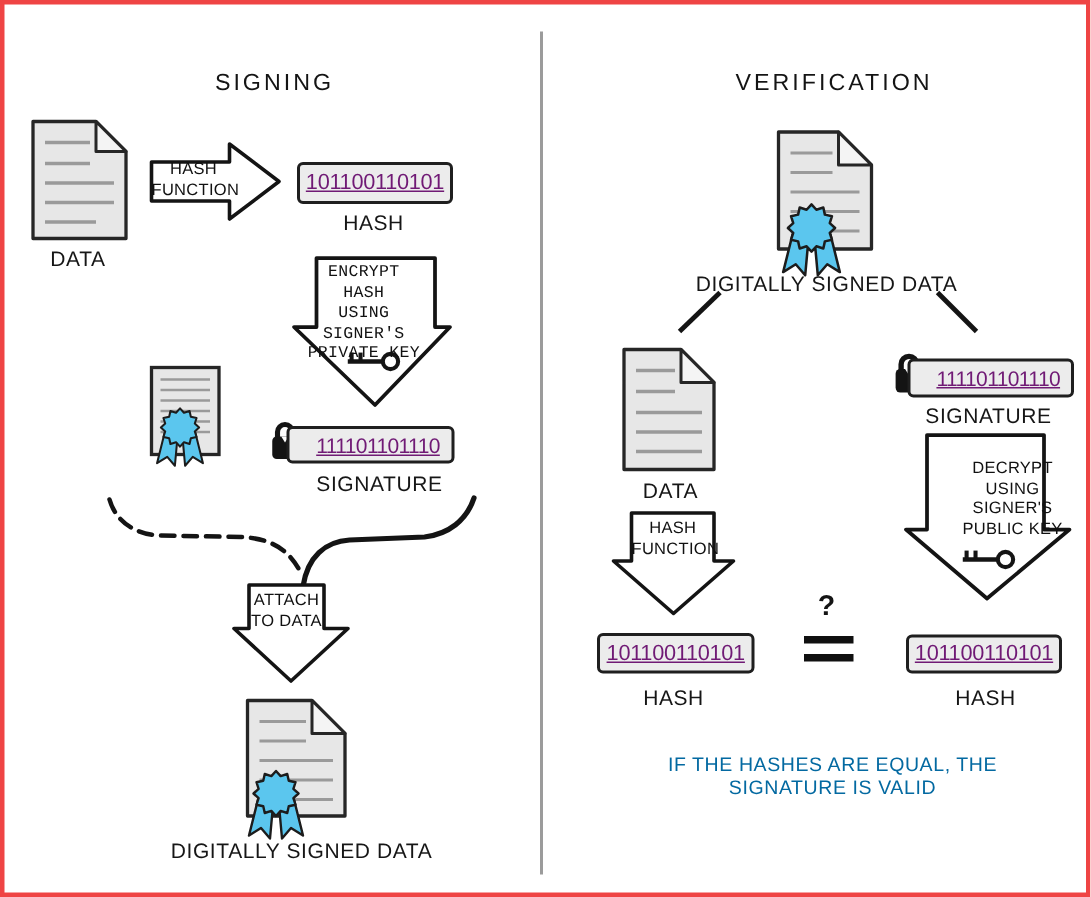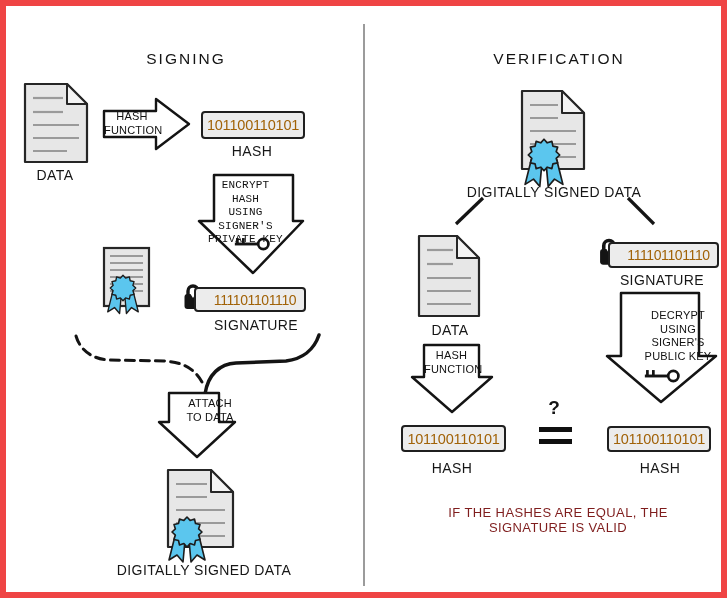--- a/index.html
+++ b/index.html
@@ -1,40 +1,40 @@
 <!DOCTYPE html>
 <html><head>
 <meta charset="utf-8">
 <style>
   html,body { margin:0; padding:0; background:#fff; }
   #stage {
     position:relative; width:727px; height:598px;
-    box-sizing:border-box; border:6px solid #ef4444; background:#fff;
+    box-sizing:border-box; border:3px solid #ef4444; background:#fff;
     font-family:"Liberation Sans", sans-serif; color:#141414; overflow:hidden;
   }
   .abs { position:absolute; overflow:visible; }
   .lbl {
     position:absolute; text-align:center; font-size:14px;
     letter-spacing:0.4px; color:#161616; white-space:nowrap;
   }
   .title { position:absolute; text-align:center; font-size:15.5px; letter-spacing:2px; color:#141414; }
   .bin {
     position:absolute; background:#ececec; border:2px solid #1f1f1f; border-radius:4px;
     display:flex; align-items:center; justify-content:center;
-    font-size:14.5px; letter-spacing:-0.2px; color:#a16207; box-sizing:border-box;
+    font-size:14.5px; letter-spacing:-0.2px; color:#701a75; box-sizing:border-box;text-decoration:underline;
   }
   .bin.sig { padding-left:10px; }
   .arrow-text {
     position:absolute; text-align:center; font-size:11px; line-height:13.5px;
     white-space:pre-line; letter-spacing:0.2px; color:#111;
   }
   .divider { position:absolute; left:357px; top:18px; width:2px; height:562px; background:#9b9b9b; }
   .eq-bar { position:absolute; width:33px; height:5px; background:#101010; }
   .qmark { position:absolute; text-align:center; font-size:19px; font-weight:bold; color:#141414; }
-  .conclusion { position:absolute; text-align:center; font-size:13px; letter-spacing:0.4px; color:#7f1d1d; }
+  .conclusion { position:absolute; text-align:center; font-size:13px; letter-spacing:0.4px; color:#0369a1; }
 </style>
 </head>
 <body>
 
 <div id="stage">
 
   <svg width="0" height="0" style="position:absolute">
     <defs>
       <g id="seal">
         <polygon points="-12,4 -18,28 -10,23 -4,30 -2,8" fill="#5bc6ee" stroke="#1c1c1c" stroke-width="1.6" stroke-linejoin="round"></polygon>
@@ -109,21 +109,21 @@
   <div class="lbl" style="left:190px; top:311px; width:120px;">SIGNATURE</div>
 
   <svg class="abs" style="left:58px; top:320px;" width="265" height="80" viewBox="0 0 265 80">
     <path d="M12,10 C16,24 28,33 45,34 L100,35 C118,36 130,42 138,56" fill="none" stroke="#141414" stroke-width="3" stroke-dasharray="9,6" stroke-linecap="round"></path>
     <path d="M255,9 C250,24 238,33 222,35 L172,37 C156,38 144,48 141,68" fill="none" stroke="#141414" stroke-width="3.5" stroke-linecap="round"></path>
   </svg>
 
   <svg class="abs" style="left:152px; top:386px;" width="78" height="66" viewBox="0 0 78 66">
     <path d="M11,1 H61 V30 H77 L39,65 L1,30 H11 Z" fill="#fff" stroke="#141414" stroke-width="2.4" stroke-linejoin="round"></path>
   </svg>
-  <div class="arrow-text" style="left:163px; top:391px; width:50px;padding-left:16px;">ATTACH
+  <div class="arrow-text" style="left:163px; top:391px; width:50px;">ATTACH
 TO DATA</div>
 
   <svg class="abs" style="left:160px; top:462px;" width="70" height="96" viewBox="0 0 70 96">
     <path d="M2,2 L45,2 L67,24 L67,79 L2,79 Z" fill="#e7e7e7" stroke="#262626" stroke-width="2.2" stroke-linejoin="round"></path>
     <path d="M45,2 L45,24 L67,24 Z" fill="#f4f4f4" stroke="#262626" stroke-width="2" stroke-linejoin="round"></path>
     <g stroke="#9a9a9a" stroke-width="2">
       <line x1="10" y1="16" x2="41" y2="16"></line>
         <line x1="10" y1="29" x2="41" y2="29"></line>
       <line x1="10" y1="42" x2="59" y2="42"></line>
         <line x1="10" y1="55" x2="59" y2="55"></line>

